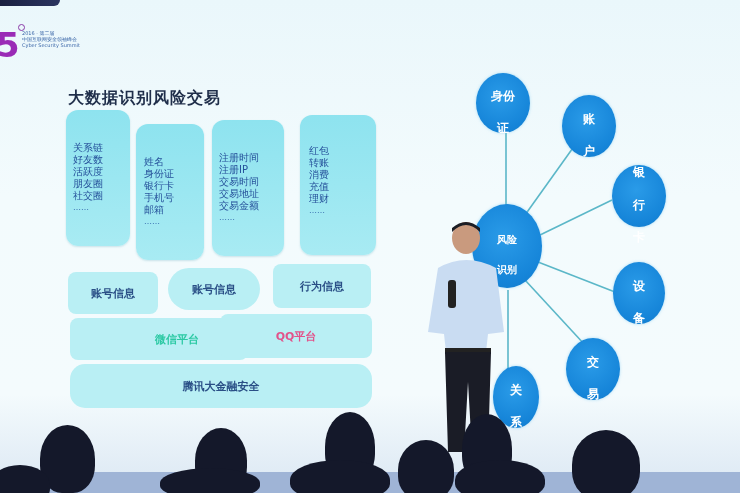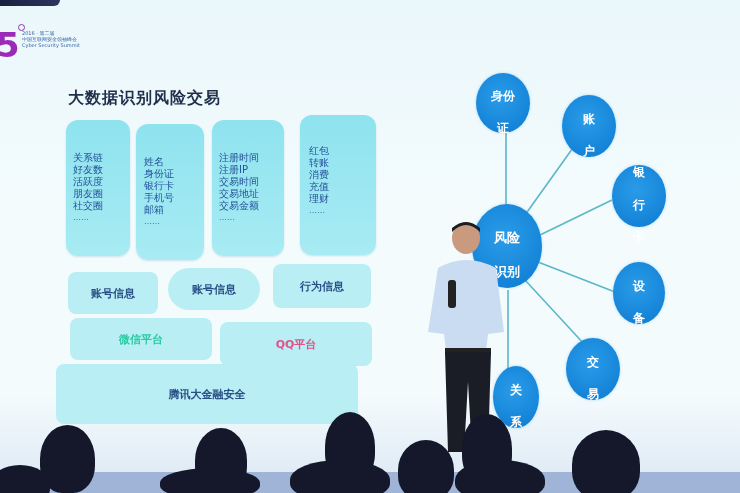--- a/index.html
+++ b/index.html
@@ -36,21 +36,21 @@
     position: absolute; font-size: 10px; line-height: 12px; color: #25509a;
   }
   .card-list div { white-space: nowrap; }
   .dots { font-size: 8px; letter-spacing: 0; color: #3a6fb0; }
   .bar {
     background: #b9eff4; border-radius: 8px;
     display: flex; align-items: center; justify-content: center;
     font-size: 11px; font-weight: bold; color: #2a4f86;
   }
   .wechat { color: #2cc9a4; }
-  .qq { color: #e2528a; margin-top: 8px; }
+  .qq { color: #e2528a; }
 
   
   svg.net { position: absolute; left: 0; top: 0; }
   .node {
     position: absolute; border-radius: 50%;
     background: radial-gradient(circle at 45% 40%, #2a9be8 0%, #1584d8 70%, #1279c9 100%);
     color: #fff; font-weight: bold; text-align: center;
     display: flex; align-items: center; justify-content: center;
     line-height: 1.2;
     box-shadow: 0 0 3px rgba(120,200,240,0.6);
@@ -71,21 +71,21 @@
 <div class="abs logo-five">5</div>
 <div class="abs logo-dot"></div>
 <div class="abs logo-text">
   <div>2016 · 第二届</div>
   <div>中国互联网安全领袖峰会</div>
   <div>Cyber Security Summit</div>
 </div>
 
 <div class="abs title">大数据识别风险交易</div>
 
-<div class="abs card" style="left:66px;top:120px;width:64px;height:136px;">
+<div class="abs card" style="left:66px;top:110px;width:64px;height:136px;">
   <div class="card-list" style="left:7px;top:32px;">
     <div>关系链</div>
     <div>好友数</div>
     <div>活跃度</div>
     <div>朋友圈</div>
     <div>社交圈</div>
     <div class="dots">……</div>
   </div>
 </div>
 <div class="abs card" style="left:136px;top:124px;width:68px;height:136px;">
@@ -116,37 +116,37 @@
     <div>充值</div>
     <div>理财</div>
     <div class="dots">……</div>
   </div>
 </div>
 
 <div class="abs bar" style="left:68px;top:272px;width:90px;height:42px;">账号信息</div>
 <div class="abs bar" style="left:168px;top:268px;width:92px;height:42px;border-radius:21px;">账号信息</div>
 <div class="abs bar" style="left:273px;top:264px;width:98px;height:44px;">行为信息</div>
 
-<div class="abs bar wechat" style="left:70px;top:318px;width:142px;height:42px;">微信平台</div>
+<div class="abs bar wechat" style="left:70px;top:318px;width:142px;height:42px;padding-left:36px;">微信平台</div>
 <div class="abs bar qq" style="left:220px;top:314px;width:152px;height:44px;">QQ平台</div>
 
-<div class="abs bar" style="left:56px;top:364px;width:302px;height:60px;">腾讯大金融安全</div>
+<div class="abs bar" style="left:70px;top:364px;width:302px;height:44px;border-radius:15px;">腾讯大金融安全</div>
 
 <svg class="net" width="740" height="493">
   <g stroke="#5bb7c8" stroke-width="1.6" fill="none">
     <line x1="506" y1="245" x2="506" y2="130"></line>
     <line x1="525" y1="215" x2="575" y2="145"></line>
     <line x1="540" y1="235" x2="612" y2="200"></line>
     <line x1="538" y1="262" x2="615" y2="292"></line>
     <line x1="525" y1="280" x2="585" y2="345"></line>
     <line x1="508" y1="290" x2="508" y2="370"></line>
   </g>
 </svg>
 
-<div class="node" style="left:472px;top:204px;width:70px;height:84px;font-size:13px;text-align:right;">
+<div class="node" style="left:472px;top:204px;width:70px;height:84px;font-size:10px;text-align:right;">
   <div>
     <span>风险</span>
     <span>识别</span>
   </div>
 </div>
 <div class="node" style="left:476px;top:73px;width:54px;height:60px;font-size:12px;">
   <div>
     <span>身份</span>
     <span>证</span>
   </div>

